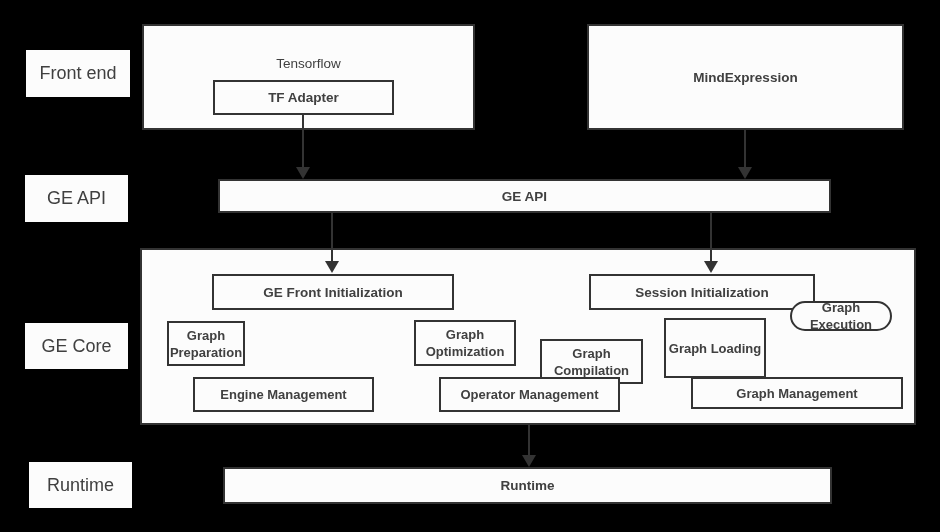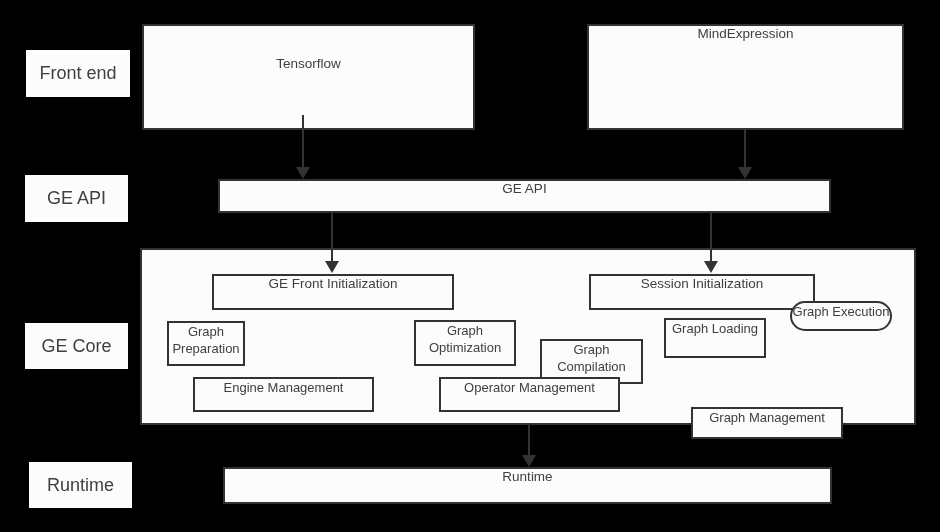--- a/index.html
+++ b/index.html
@@ -16,21 +16,21 @@
   }
   .panel{
     position:absolute;background:var(--fill);border:2px solid var(--border);
     box-sizing:border-box;
   }
   .label-box{
     position:absolute;background:var(--fill);box-sizing:border-box;
     display:flex;align-items:center;justify-content:center;
     font-size:18px;
   }
-  .center{display:flex;align-items:flex-start;justify-content:center;text-align:center;}
+  .center{display:flex;align-items:center;justify-content:center;text-align:center;font-weight:bold;}
   .fs13{font-size:13px;line-height:17px;}
   .fs14{font-size:13.5px;}
   .toplabel{position:absolute;left:0;right:0;top:30px;text-align:center;font-size:13.5px;}
   .arrow{position:absolute;width:14px;z-index:5;}
   .arrow .shaft{position:absolute;left:6px;top:0;width:2px;height:calc(100% - 11px);background:var(--arrow);}
   .arrow .head{position:absolute;left:0;bottom:0;width:0;height:0;
     border-left:7px solid transparent;border-right:7px solid transparent;
     border-top:12px solid var(--arrow);}
 </style>
 </head>
@@ -46,20 +46,23 @@
   </div>
   <div class="label-box" style="left:25px;top:323px;width:103px;height:46px;">
     <span>GE Core</span>
   </div>
   <div class="label-box" style="left:29px;top:462px;width:103px;height:46px;">
     <span>Runtime</span>
   </div>
 
   <div class="panel" style="left:142px;top:24px;width:333px;height:106px;">
     <div class="toplabel">Tensorflow</div>
+    <div class="panel center fs14" style="left:69px;top:54px;width:181px;height:35px;">
+      <span>TF Adapter</span>
+    </div>
   </div>
 
   <div class="panel center fs14" style="left:587px;top:24px;width:317px;height:106px;">
     <span>MindExpression</span>
   </div>
 
   <div class="panel center fs14" style="left:218px;top:179px;width:613px;height:34px;">
     <span>GE API</span>
   </div>
 
@@ -74,34 +77,34 @@
 
     <div class="panel center fs13" style="left:25px;top:71px;width:78px;height:45px;">
       <span>Graph Preparation</span>
     </div>
     <div class="panel center fs13" style="left:272px;top:70px;width:102px;height:46px;">
       <span>Graph Optimization</span>
     </div>
     <div class="panel center fs13" style="left:398px;top:71px;width:103px;height:45px;margin-top:18px;">
       <span>Graph Compilation</span>
     </div>
-    <div class="panel center fs13" style="left:522px;top:68px;width:102px;height:40px;">
+    <div class="panel center fs13" style="left:522px;top:68px;width:102px;height:60px;">
       <span>Graph Loading</span>
     </div>
     <div class="panel center fs13" style="left:648px;top:51px;width:102px;height:30px;border-radius:15px;">
       <span>Graph Execution</span>
     </div>
 
     <div class="panel center fs13" style="left:51px;top:127px;width:181px;height:35px;">
       <span>Engine Management</span>
     </div>
     <div class="panel center fs13" style="left:297px;top:127px;width:181px;height:35px;">
       <span>Operator Management</span>
     </div>
-    <div class="panel center fs13" style="left:549px;top:127px;width:152px;height:32px;margin-top:30px;">
+    <div class="panel center fs13" style="left:549px;top:127px;width:212px;height:32px;">
       <span>Graph Management</span>
     </div>
   </div>
 
   <div class="panel center fs14" style="left:223px;top:467px;width:609px;height:37px;">
     <span>Runtime</span>
   </div>
 
   <div class="arrow" style="left:296px;top:115px;height:64px;">
     <div class="shaft"></div>

